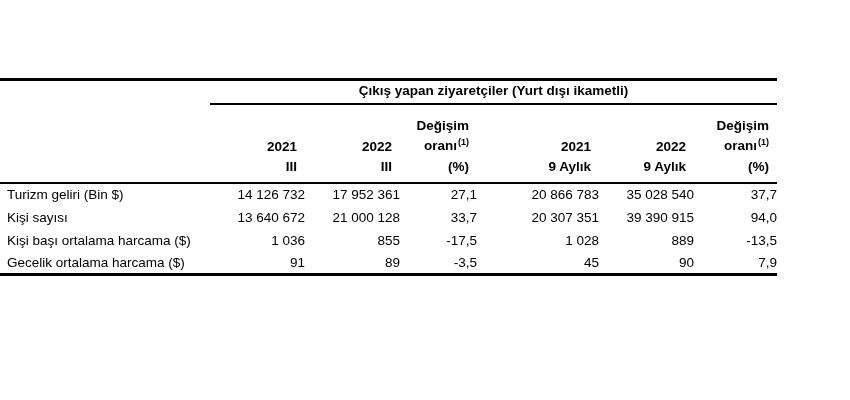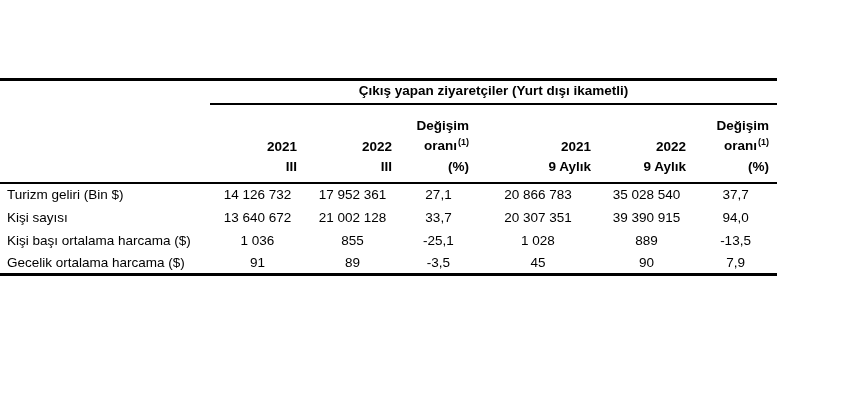--- a/index.html
+++ b/index.html
@@ -20,21 +20,20 @@
     margin-top: 78px;
     border-top: 3px solid #000;
     border-bottom: 3px solid #000;
   }
   table.stats td, table.stats th {
     padding: 0;
     font-size: 13.5px;
     font-weight: normal;
     white-space: nowrap;
     overflow: hidden;
-    text-align: center;
   }
   
   tr.group-row td.corner { border: none; }
   tr.group-row th.group-header {
     border-bottom: 2px solid #000;
     text-align: center;
     vertical-align: middle;
     font-weight: bold;
     height: 24px;
     padding-bottom: 2px;
@@ -119,31 +118,31 @@
         <td>14 126 732</td>
         <td>17 952 361</td>
         <td>27,1</td>
         <td>20 866 783</td>
         <td>35 028 540</td>
         <td>37,7</td>
       </tr>
       <tr>
         <td class="row-label">Kişi sayısı</td>
         <td>13 640 672</td>
-        <td>21 002 128</td>
+        <td>21 000 128</td>
         <td>33,7</td>
         <td>20 307 351</td>
         <td>39 390 915</td>
         <td>94,0</td>
       </tr>
       <tr>
         <td class="row-label">Kişi başı ortalama harcama ($)</td>
         <td>1 036</td>
         <td>855</td>
-        <td>-25,1</td>
+        <td>-17,5</td>
         <td>1 028</td>
         <td>889</td>
         <td>-13,5</td>
       </tr>
       <tr>
         <td class="row-label">Gecelik ortalama harcama ($)</td>
         <td>91</td>
         <td>89</td>
         <td>-3,5</td>
         <td>45</td>

